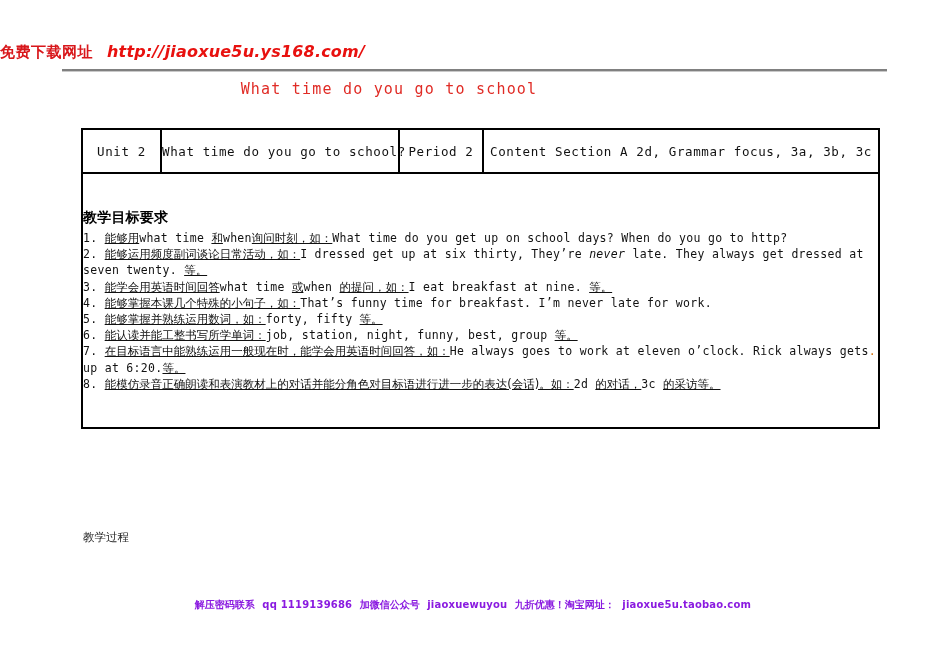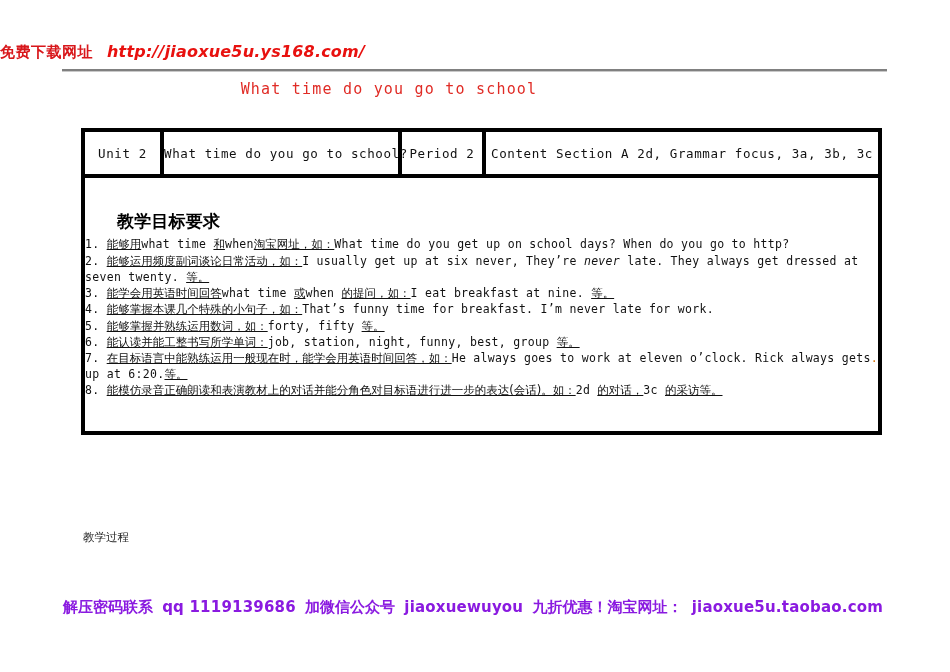--- a/index.html
+++ b/index.html
@@ -78,21 +78,21 @@
   
   .main-table {
     position: absolute;
     left: 81px;
     top: 128px;
     width: 797px;
     border-collapse: collapse;
     table-layout: fixed;
   }
   .main-table td {
-    border: 4px solid #000000;
+    border: 2px solid #000000;
     padding: 0;
     vertical-align: middle;
   }
   .hdr-cell {
     height: 42px;
     text-align: center;
     font-family: "DejaVu Sans Mono", "Liberation Mono", monospace;
     font-size: 12.5px;
     letter-spacing: 0.6px;
     white-space: nowrap;
@@ -101,25 +101,24 @@
   .body-cell {
     height: 253px;
     vertical-align: top;
     padding: 7px 9px 0 7px;
   }
 
   
   .obj-title {
     font-family: Liberation Sans, sans-serif;
     font-weight: bold;
-    font-size: 17px;
+    font-size: 14px;
     color: #000;
     margin-bottom: 3px;
     letter-spacing: 0.2px;
-    margin-left: 32px;
   }
   .obj-line {
     font-size: 12px;
     line-height: 16.2px;
     color: #111;
     white-space: normal;
     font-family: "DejaVu Sans Mono", "Liberation Mono", monospace;
     letter-spacing: 0px;
   }
   .cn {
@@ -152,21 +151,21 @@
   
   .footer {
     position: absolute;
     left: 0;
     top: 598px;
     width: 950px;
     text-align: center;
     white-space: nowrap;
     font-family: "DejaVu Sans", "Liberation Sans", sans-serif;
     font-weight: bold;
-    font-size: 15px;
+    font-size: 10px;
     color: #8a1ae0;
   }
   .footer .seg { margin-right: 4px; }
   .footer .lat { font-style: normal; letter-spacing: 0.2px; }
 </style>
 </head>
 <body>
 
 <div class="page">
 
@@ -188,22 +187,22 @@
       <tr>
         <td class="hdr-cell">Unit 2</td>
         <td class="hdr-cell">What time do you go to school?</td>
         <td class="hdr-cell">Period 2</td>
         <td class="hdr-cell">Content  Section A  2d, Grammar focus, 3a, 3b, 3c</td>
       </tr>
       <tr>
         <td class="body-cell" colspan="4">
           <div class="obj-title">教学目标要求</div>
           <div id="obj-list">
-              <div class="obj-line"><span class="en">1. </span><span class="cn">能够用</span><span class="en">what time </span><span class="cn">和</span><span class="en">when</span><span class="cn">淘宝网址，如：</span><span class="en">What time do you get up on school days? When do you go to http?</span></div>
-              <div class="obj-line"><span class="en">2. </span><span class="cn">能够运用频度副词谈论日常活动，如：</span><span class="en">I usually get up at six never, They’re </span><span class="en it">never</span><span class="en"> late. They always get dressed at seven twenty. </span><span class="cn">等。</span></div>
+              <div class="obj-line"><span class="en">1. </span><span class="cn">能够用</span><span class="en">what time </span><span class="cn">和</span><span class="en">when</span><span class="cn">询问时刻，如：</span><span class="en">What time do you get up on school days? When do you go to http?</span></div>
+              <div class="obj-line"><span class="en">2. </span><span class="cn">能够运用频度副词谈论日常活动，如：</span><span class="en">I dressed get up at six thirty, They’re </span><span class="en it">never</span><span class="en"> late. They always get dressed at seven twenty. </span><span class="cn">等。</span></div>
               <div class="obj-line"><span class="en">3. </span><span class="cn">能学会用英语时间回答</span><span class="en">what time </span><span class="cn">或</span><span class="en">when </span><span class="cn">的提问，如：</span><span class="en">I eat breakfast at nine. </span><span class="cn">等。</span></div>
               <div class="obj-line"><span class="en">4. </span><span class="cn">能够掌握本课几个特殊的小句子，如：</span><span class="en">That’s funny time for breakfast. I’m never late for work.</span></div>
               <div class="obj-line"><span class="en">5. </span><span class="cn">能够掌握并熟练运用数词，如：</span><span class="en">forty, fifty </span><span class="cn">等。</span></div>
               <div class="obj-line"><span class="en">6. </span><span class="cn">能认读并能工整书写所学单词：</span><span class="en">job, station, night, funny, best, group </span><span class="cn">等。</span></div>
               <div class="obj-line"><span class="en">7. </span><span class="cn">在目标语言中能熟练运用一般现在时，能学会用英语时间回答，如：</span><span class="en">He always goes to work at eleven o’clock. Rick always gets</span><span class="en redmark">.</span><span class="en"> up at 6:20.</span><span class="cn">等。</span></div>
               <div class="obj-line"><span class="en">8. </span><span class="cn">能模仿录音正确朗读和表演教材上的对话并能分角色对目标语进行进一步的表达(会话)。如：</span><span class="en">2d </span><span class="cn">的对话，</span><span class="en">3c </span><span class="cn">的采访等。</span></div>
             </div>
         </td>
       </tr>
     </tbody>

